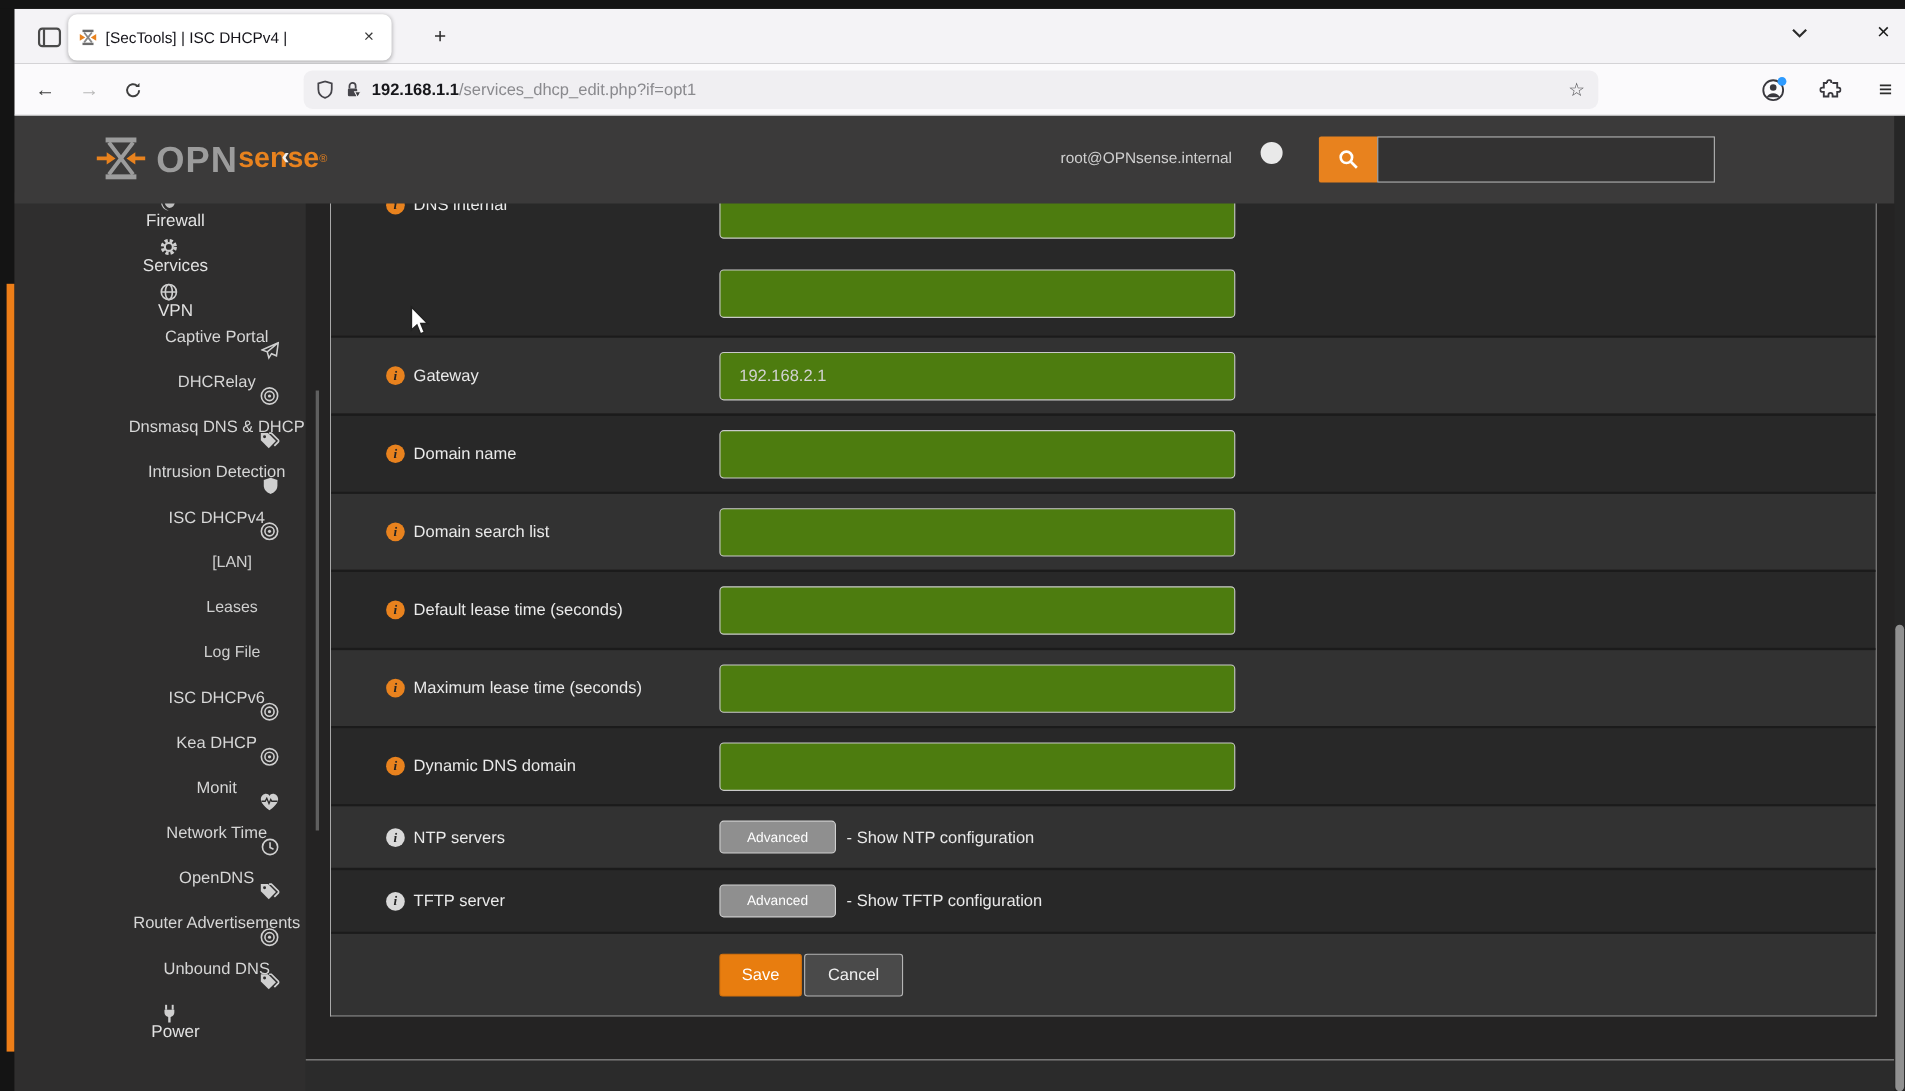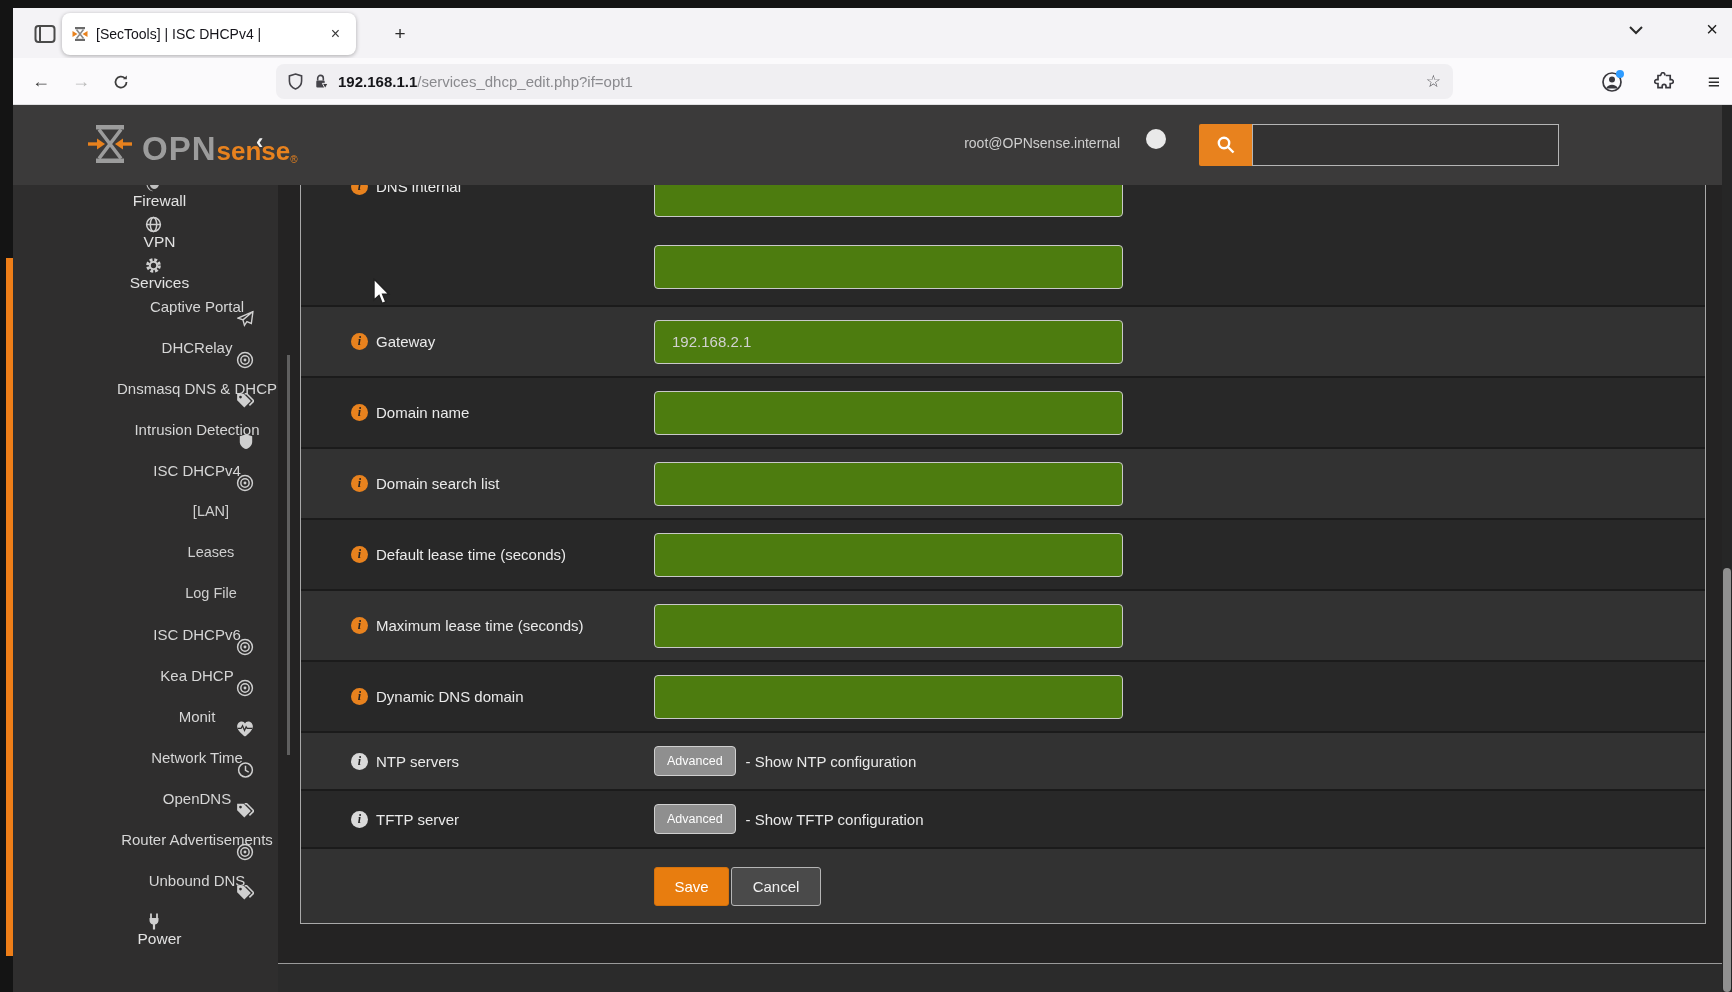--- a/index.html
+++ b/index.html
@@ -34,21 +34,21 @@
   .url-path { color:#8a8a8e; }
   .url-star { font-size:17px; color:#4e4e52; margin-left:8px; }
   .chrome-ic { position:absolute; top:0; height:47px; width:34px; display:flex; align-items:center; justify-content:center; color:#39383e; }
   .ic-account { left:1582px; }
   .acct-dot { position:absolute; top:12px; right:5px; width:8px; height:8px; border-radius:50%; background:#2e9bff; }
   .ic-puzzle { left:1634px; }
   .ic-menu { left:1684px; }
   .menu-glyph { font-size:21px; letter-spacing:0; color:#2c2c2c; }
   
   .opnheader { position:absolute; left:13px; top:105px; width:1719px; height:80px; background:#3b3a3a; z-index:10; }
-  .brand { position:absolute; left:73px; top:18px; display:flex; align-items:flex-end; }
+  .brand { position:absolute; left:73px; top:18px; display:flex; align-items:center; }
   .brand-opn { font-size:33px; font-weight:700; color:#9c9c9c; letter-spacing:1px; line-height:1; }
   .brand-sense { font-size:26px; font-weight:700; color:#e8821e; line-height:1.05; }
   .brand-reg { font-size:10px; color:#e8821e; vertical-align:top; }
   .collapse { position:absolute; left:243px; top:24px; font-size:22px; color:#f0f0f0; font-weight:700; }
   .hdr-user { position:absolute; right:612px; top:30px; font-size:14px; color:#cfcfcf; }
   .hdr-dot { position:absolute; left:1146px; top:129px; width:20px; height:20px; border-radius:50%; background:#e9e9e9; z-index:11; }
   .search-btn { position:absolute; left:1186px; top:19px; width:53px; height:42px; background:#e8821e; border:none; border-radius:2px 0 0 2px; display:flex; align-items:center; justify-content:center; }
   .search-input { position:absolute; left:1239px; top:19px; width:307px; height:42px; background:#333232; border:1px solid #b5b5b5; color:#ddd; font-size:14px; padding:0 10px; outline:none; }
   
   .sidebar { position:absolute; left:13px; top:175px; width:265px; height:817px; background:#2f2e2e; z-index:2; }
@@ -77,21 +77,21 @@
                 font:italic bold 12px "Liberation Serif", serif; display:flex; align-items:center; justify-content:center; flex:0 0 auto; }
   .frow.info-white .info-badge { background:#d9d9d9; }
   .flabel-text { font-size:15px; color:#eaeaea; }
   .ffield { position:absolute; left:353px; top:0; height:100%; display:flex; align-items:center; }
   .ftext { width:469px; height:44px; background:#4d7c0f; border:1px solid #c9c9c9; border-radius:4px;
            color:#d2d2d2; font-size:15px; padding:0 17px; outline:none; font-family:"Liberation Sans",sans-serif; }
   .kind-dns .ftext { position:absolute; left:353px; }
   .dns-in-0 { top:0; }
   .dns-in-1 { top:72px; }
   .fadv { display:flex; align-items:center; gap:10px; }
-  .adv-btn { height:30px; padding:0 12px; background:#8f8f8f; border:1px solid #cfcfcf; border-radius:4px;
+  .adv-btn { height:30px; padding:0 24px; background:#8f8f8f; border:1px solid #cfcfcf; border-radius:4px;
              color:#fdfdfd; font-size:12.5px; font-family:"Liberation Sans",sans-serif; }
   .adv-text { font-size:15px; color:#e9e9e9; }
   .btn { height:39px; font-size:15px; border-radius:3px; font-family:"Liberation Sans",sans-serif; }
   .btn-save { width:75px; background:#e87d0f; border:1px solid #d5720c; color:#fff; }
   .btn-cancel { width:90px; background:#4a4a4a; border:1px solid #b5b5b5; color:#f0f0f0; margin-left:2px; }
   
   .footer-line { position:absolute; left:278px; top:963px; width:1444px; height:1px; background:#9a9a9a; z-index:3; }
   .footer-area { position:absolute; left:278px; top:964px; width:1454px; height:28px; background:#2b2b2b; z-index:2; }
   .page-scrollbar { position:absolute; left:1722px; top:105px; width:10px; height:887px; background:#262626; z-index:15; }
   .page-scrollthumb { position:absolute; left:1px; top:463px; width:8px; height:424px; background:#909090; border-radius:4px; }
@@ -323,41 +323,41 @@
   <div class="sidebar">
     <div class="sbitem lv0">
         <span class="sb-ic-left icon-slot-left">
           <svg width="17" height="17" viewBox="0 0 16 16" fill="currentColor">
             <path d="M8.4 0.8c.4 2.2-2.9 3.6-3.7 6.4a4.9 4.9 0 0 0 3.6 6 5 5 0 0 0 4.9-5.1c-.5-2.8-3.1-3.4-4.8-7.3zM8 15.4A6.6 6.6 0 0 1 3 4.6 7.8 7.8 0 0 0 8 15.4z" opacity=".9"></path>
           </svg>
         </span>
         <span>Firewall</span>
         <span class="sb-ic-right icon-slot-right"></span>
       </div>
+      <div class="sbitem lv0 active">
+        <span class="sb-ic-left icon-slot-left">
+          <svg width="17" height="17" viewBox="0 0 16 16">
+            <circle cx="8" cy="8" r="5.4" fill="none" stroke="currentColor" stroke-width="3" stroke-dasharray="2.6 1.65"></circle>
+            <circle cx="8" cy="8" r="3.4" fill="none" stroke="currentColor" stroke-width="1.8"></circle>
+          </svg>
+        </span>
+        <span>Services</span>
+        <span class="sb-ic-right icon-slot-right"></span>
+      </div>
       <div class="sbitem lv0">
         <span class="sb-ic-left icon-slot-left">
           <svg width="17" height="17" viewBox="0 0 16 16" fill="none" stroke="currentColor" stroke-width="1.4">
             <circle cx="8" cy="8" r="6.5"></circle>
             <ellipse cx="8" cy="8" rx="3" ry="6.5"></ellipse>
             <line x1="1.5" y1="8" x2="14.5" y2="8"></line>
           </svg>
         </span>
         <span>VPN</span>
         <span class="sb-ic-right icon-slot-right"></span>
       </div>
-      <div class="sbitem lv0 active">
-        <span class="sb-ic-left icon-slot-left">
-          <svg width="17" height="17" viewBox="0 0 16 16">
-            <circle cx="8" cy="8" r="5.4" fill="none" stroke="currentColor" stroke-width="3" stroke-dasharray="2.6 1.65"></circle>
-            <circle cx="8" cy="8" r="3.4" fill="none" stroke="currentColor" stroke-width="1.8"></circle>
-          </svg>
-        </span>
-        <span>Services</span>
-        <span class="sb-ic-right icon-slot-right"></span>
-      </div>
       <div class="sbitem lv1">
         <span class="sb-ic-left icon-slot-left"></span>
         <span>Captive Portal</span>
         <span class="sb-ic-right icon-slot-right">
           <svg width="17" height="17" viewBox="0 0 16 16" fill="none" stroke="currentColor" stroke-width="1.3">
             <path d="M15 1 1 7.2l4.6 1.6L7 14l2.3-3.6 4.2 1.8zM15 1 5.6 8.8"></path>
           </svg>
         </span>
       </div>
       <div class="sbitem lv1">

